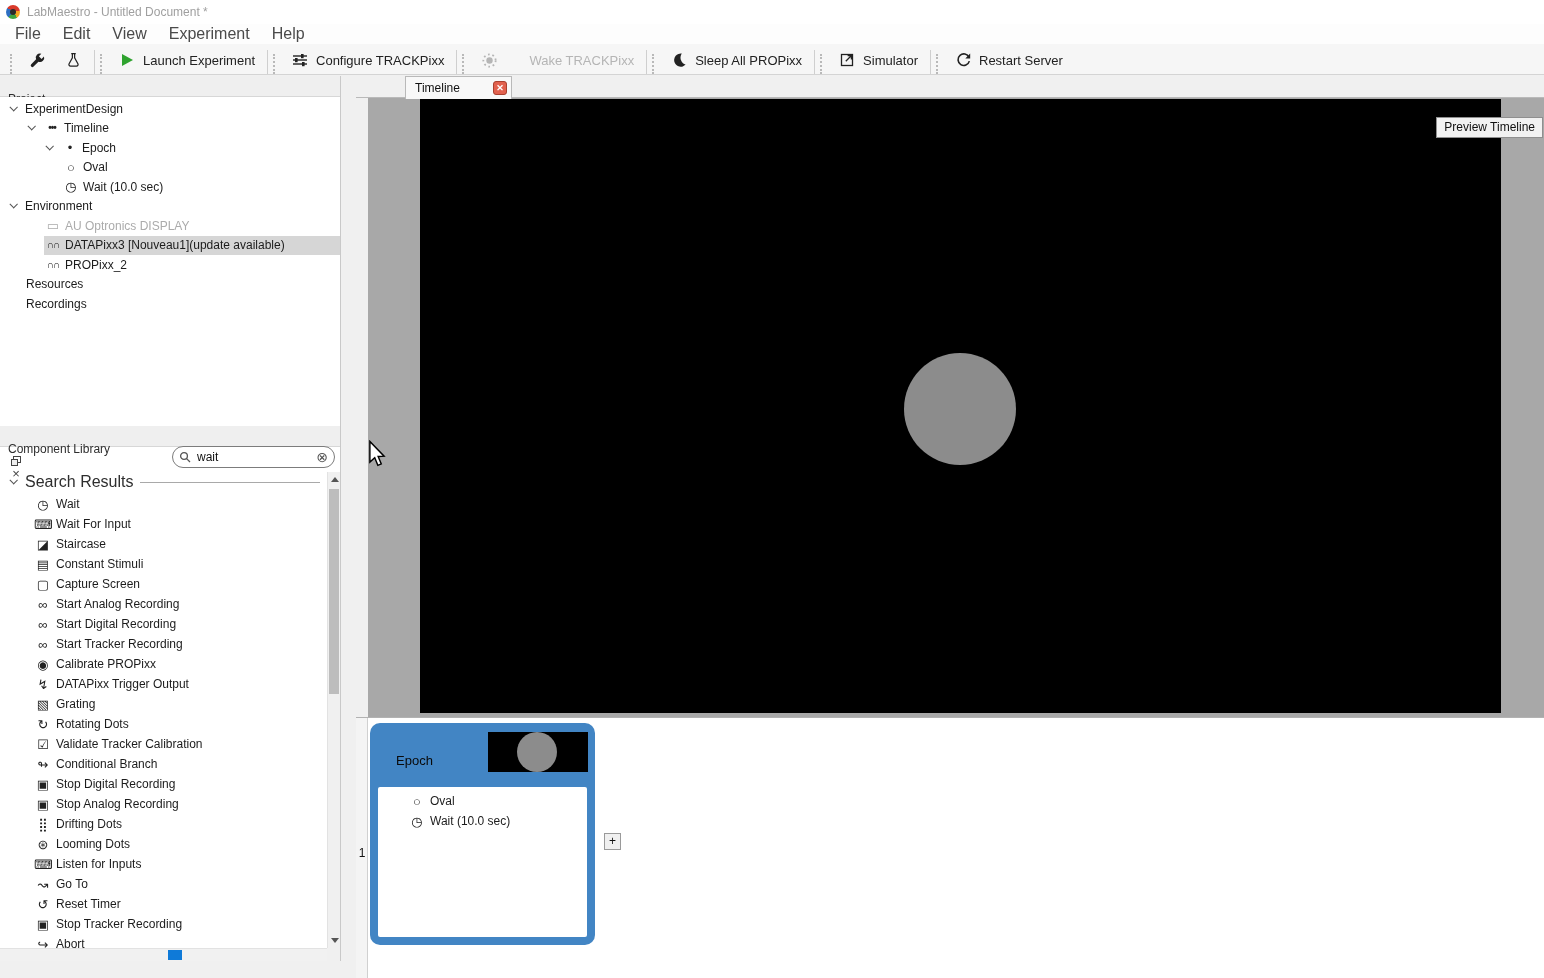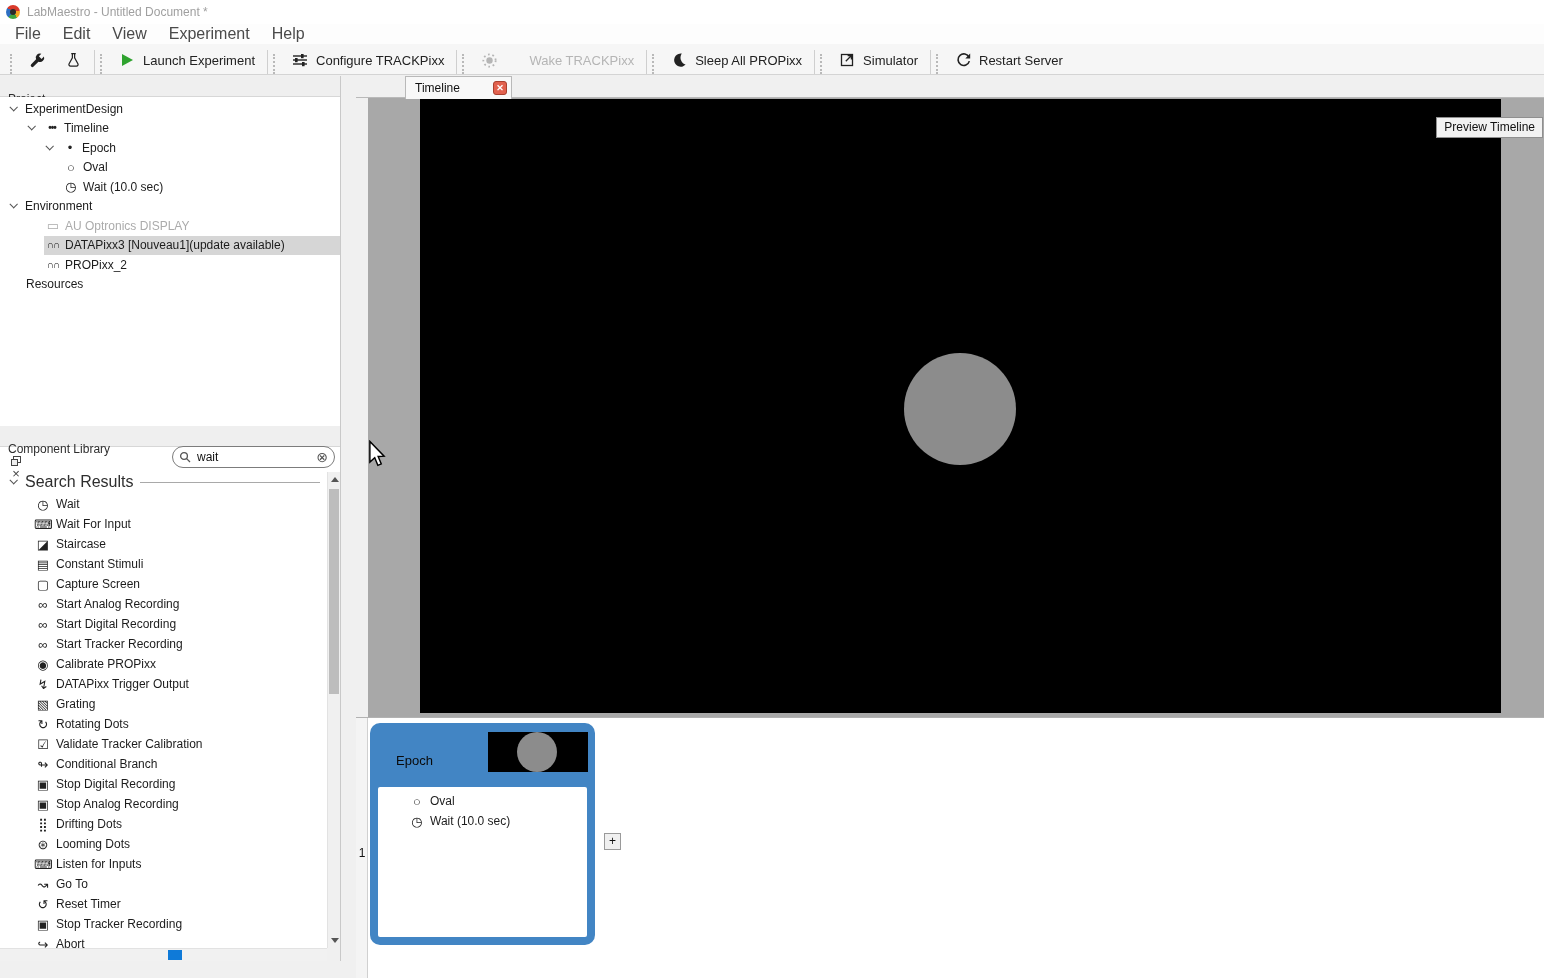--- a/index.html
+++ b/index.html
@@ -261,20 +261,25 @@
         <span class="inner">
           <span class="ticon small">∩∩</span>
           <span>PROPixx_2</span>
         </span>
       </div>
       <div class="tree-row" style="padding-left: 26px;">
         <span class="inner">
           <span>Resources</span>
         </span>
       </div>
+      <div class="tree-row" style="padding-left: 26px;">
+        <span class="inner">
+          <span>Recordings</span>
+        </span>
+      </div>
     </div>
 </div>
 
 <div class="dock" id="library-panel">
   <div class="dock-header">
     <span class="dock-title">Component Library</span>
     <span class="dock-btn">
       <svg width="10" height="10" viewBox="0 0 10 10">
           <rect x="2.5" y="0.5" width="7" height="6" fill="none" stroke="#444"></rect>
           <rect x="0.5" y="3.5" width="6" height="6" fill="#efefef" stroke="#444"></rect>

